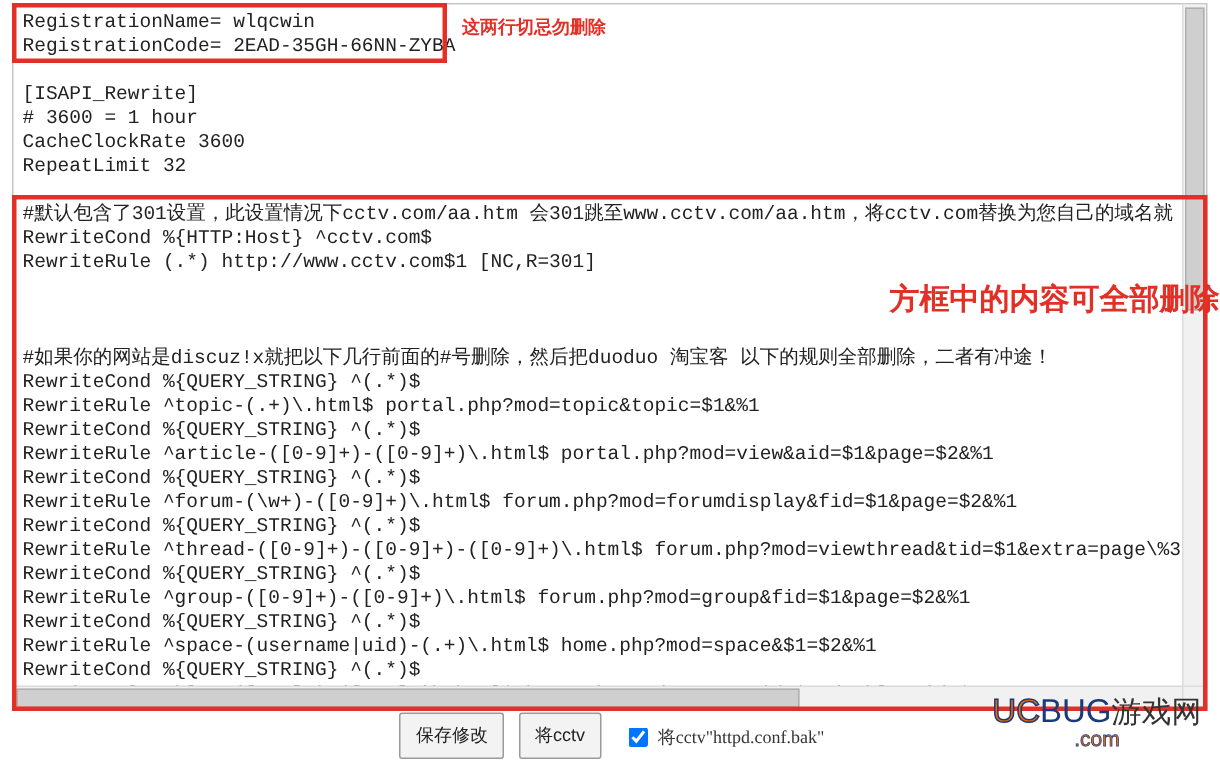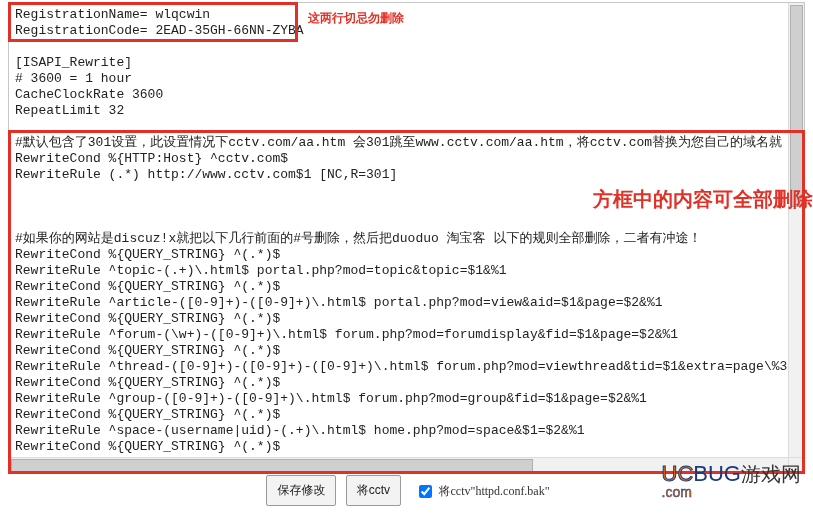--- a/index.html
+++ b/index.html
@@ -22,21 +22,21 @@
   .footer{position:absolute;left:0;right:0;bottom:14px;text-align:center}
   .btn{display:inline-block;background:#f3f3f3;border:1px solid #9a9a9a;border-radius:2px;padding:6px 10px;font-family:Arial,"SimSun";font-size:12px;color:#222;margin:0 3px;cursor:pointer}
   .cb{display:inline-block;margin-left:8px;vertical-align:middle}
   .cb input{vertical-align:middle}
   .cb-label{font-size:12px;color:#333;vertical-align:middle}
   
   .wm{position:absolute;right:12px;bottom:20px;font-family:Arial,sans-serif;font-size:22px;font-weight:normal}
   .wm .uc{color:#f46a00;-webkit-text-stroke:1px #1b3a7a}
   .wm .bug{color:#1b3a7a}
   .wm .cn{color:#333;font-size:20px}
-  .wm .com{display:block;text-align:left;color:#f46a00;font-size:14px;margin-top:-4px;-webkit-text-stroke:.5px #1b3a7a}
+  .wm .com{display:block;text-align:center;color:#f46a00;font-size:14px;margin-top:-4px;-webkit-text-stroke:.5px #1b3a7a}
 </style>
 </head>
 <body>
 
 <div class="page">
 
   <div class="editor">
     <div class="content" id="content"><div class="line">RegistrationName= wlqcwin</div><div class="line">RegistrationCode= 2EAD-35GH-66NN-ZYBA</div><div class="line"></div><div class="line">[ISAPI_Rewrite]</div><div class="line"># 3600 = 1 hour</div><div class="line">CacheClockRate 3600</div><div class="line">RepeatLimit 32</div><div class="line"></div><div class="line">#默认包含了301设置，此设置情况下cctv.com/aa.htm 会301跳至www.cctv.com/aa.htm，将cctv.com替换为您自己的域名就</div><div class="line">RewriteCond %{HTTP:Host} ^cctv.com$</div><div class="line">RewriteRule (.*) http://www.cctv.com$1 [NC,R=301]</div><div class="line"></div><div class="line"></div><div class="line"></div><div class="line">#如果你的网站是discuz!x就把以下几行前面的#号删除，然后把duoduo 淘宝客 以下的规则全部删除，二者有冲途！</div><div class="line">RewriteCond %{QUERY_STRING} ^(.*)$</div><div class="line">RewriteRule ^topic-(.+)\.html$ portal.php?mod=topic&amp;topic=$1&amp;%1</div><div class="line">RewriteCond %{QUERY_STRING} ^(.*)$</div><div class="line">RewriteRule ^article-([0-9]+)-([0-9]+)\.html$ portal.php?mod=view&amp;aid=$1&amp;page=$2&amp;%1</div><div class="line">RewriteCond %{QUERY_STRING} ^(.*)$</div><div class="line">RewriteRule ^forum-(\w+)-([0-9]+)\.html$ forum.php?mod=forumdisplay&amp;fid=$1&amp;page=$2&amp;%1</div><div class="line">RewriteCond %{QUERY_STRING} ^(.*)$</div><div class="line">RewriteRule ^thread-([0-9]+)-([0-9]+)-([0-9]+)\.html$ forum.php?mod=viewthread&amp;tid=$1&amp;extra=page\%3D$3&amp;page=</div><div class="line">RewriteCond %{QUERY_STRING} ^(.*)$</div><div class="line">RewriteRule ^group-([0-9]+)-([0-9]+)\.html$ forum.php?mod=group&amp;fid=$1&amp;page=$2&amp;%1</div><div class="line">RewriteCond %{QUERY_STRING} ^(.*)$</div><div class="line">RewriteRule ^space-(username|uid)-(.+)\.html$ home.php?mod=space&amp;$1=$2&amp;%1</div><div class="line">RewriteCond %{QUERY_STRING} ^(.*)$</div><div class="line">RewriteRule ^blog-([0-9]+)-([0-9]+)\.html$ home.php?mod=space&amp;uid=$1&amp;do=blog&amp;id=$2&amp;%1</div></div>
     <div class="sb-v">
       <div class="sb-v-thumb"></div>

